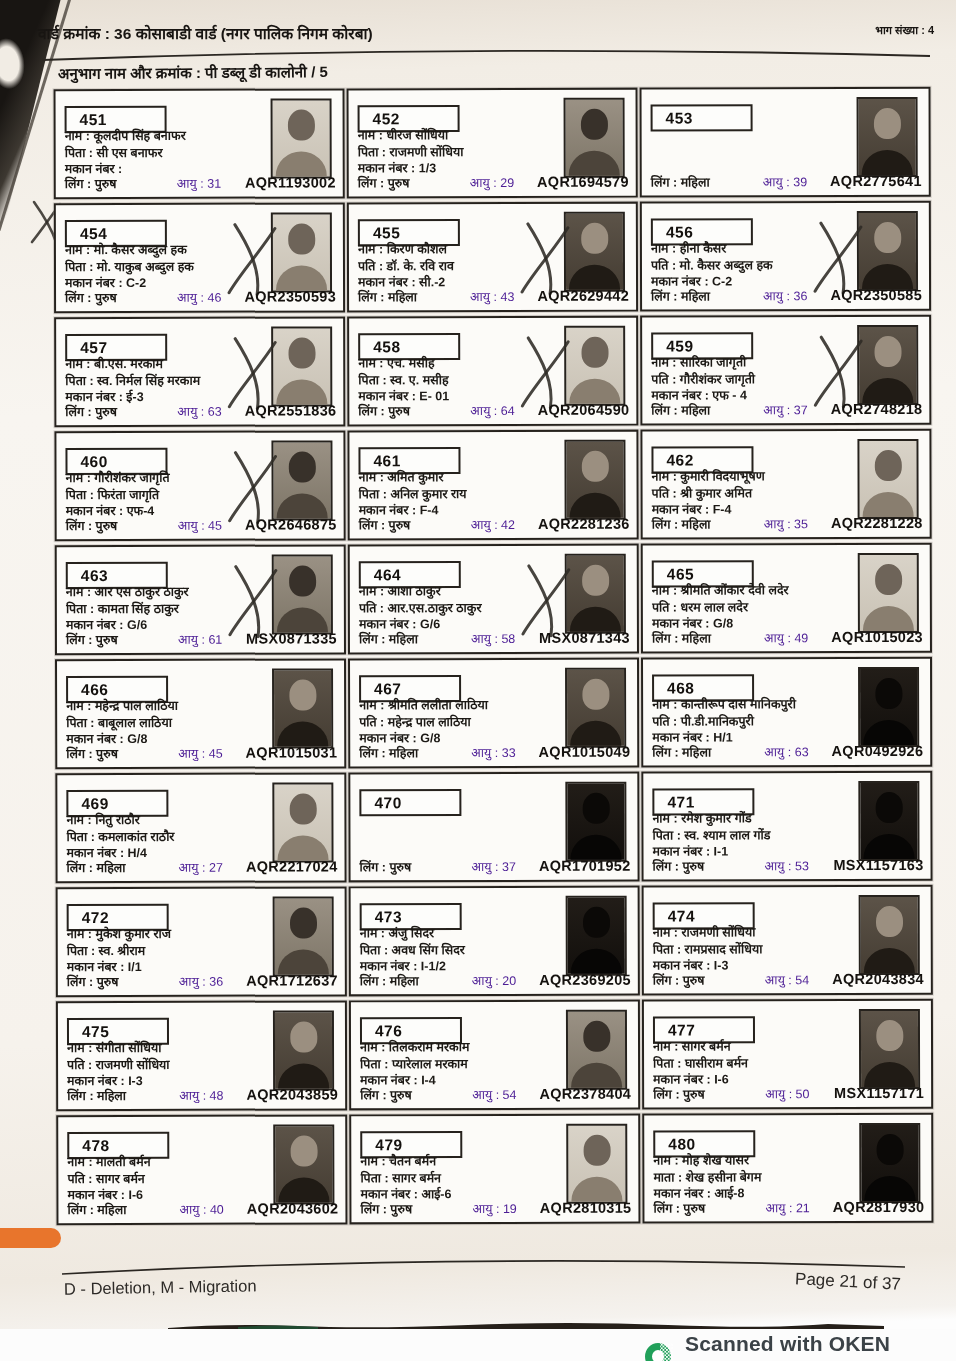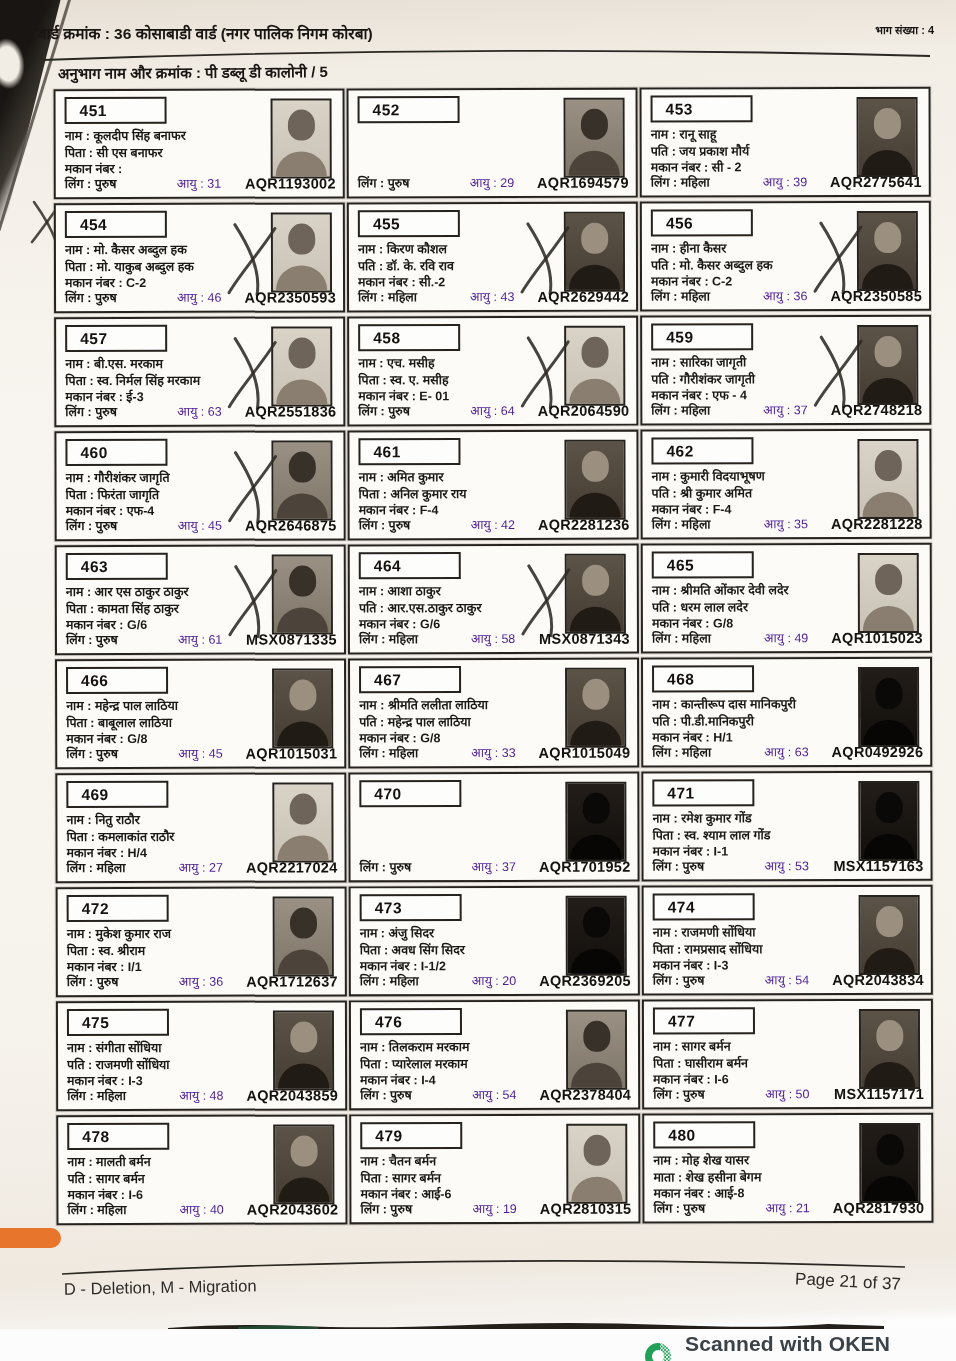--- a/index.html
+++ b/index.html
@@ -25,41 +25,41 @@
   .hdr-title { font-size:15.5px; font-weight:700; color:#181512; }
   .hdr-part  { font-size:11px; font-weight:700; color:#181512; white-space:nowrap; }
   .hdr-divider { position:absolute; top:48px; left:40px; }
   .section-line { position:absolute; top:62px; left:58px; font-size:15px; font-weight:700; color:#181512; transform:rotate(-.4deg); }
 
   
   .grid { position:absolute; top:88px; left:55px; display:grid;
     grid-template-columns:repeat(3,291px); gap:4px 2px; transform:rotate(-.15deg); }
   .card { position:relative; width:291px; height:110px; background:#fcfbf8;
     border:2px solid #26221d; box-shadow:0 0 0 1px rgba(60,50,40,.15); }
-  .serial-box { position:absolute; top:6px; left:9px; width:102px; height:27px;
+  .serial-box { position:absolute; top:15px; left:9px; width:102px; height:27px;
     border:2px solid #26221d; background:#fdfdfb; display:flex; align-items:center; }
   .serial-box span { font-size:15.5px; font-weight:700; color:#14110e; padding-left:13px; letter-spacing:.5px; }
   .photo { position:absolute; top:8px; right:11px; width:61px; height:80px;
     border:2px solid #26221d; overflow:hidden; }
   .photo::before { content:''; position:absolute; left:50%; top:12%; transform:translateX(-50%);
     width:48%; height:40%; border-radius:50% 50% 46% 46%; }
   .photo::after  { content:''; position:absolute; left:6%; right:6%; bottom:-2px; height:36%;
     border-radius:55% 55% 0 0 / 95% 95% 0 0; }
   .tone-light { background:linear-gradient(180deg,#d9d3c8,#c9c2b5); }
   .tone-light::before { background:#6e6459; } .tone-light::after { background:#897e6f; }
   .tone-mid { background:linear-gradient(180deg,#9a9184,#7e7668); }
   .tone-mid::before { background:#38312a; } .tone-mid::after { background:#4c443a; }
   .tone-dark { background:linear-gradient(180deg,#5c5348,#453d33); }
   .tone-dark::before { background:#9b8f80; } .tone-dark::after { background:#201b15; }
   .tone-black { background:linear-gradient(180deg,#221d18,#120f0c); }
   .tone-black::before { background:#0b0907; } .tone-black::after { background:#070605; }
 
   .lines { position:absolute; top:37px; left:9px; right:80px; }
   .lines div { font-size:12.5px; font-weight:700; color:#1c1915; line-height:16.5px; white-space:nowrap; overflow:hidden; }
-  .bottom-line { position:absolute; bottom:5px; left:9px; right:7px; display:flex; align-items:flex-end; }
+  .bottom-line { position:absolute; bottom:5px; left:9px; right:7px; display:flex; align-items:flex-start; }
   .gender { font-size:12.5px; font-weight:700; color:#1c1915; width:112px; }
   .age { font-size:12.5px; font-weight:400; color:#4c1d95; }
   .vid { margin-left:auto; font-size:14.5px; font-weight:700; color:#15120f; letter-spacing:.3px; }
 
   .cross { position:absolute; left:57%; top:14px; width:66px; height:82px; pointer-events:none; }
   .cross path { stroke:#2e2a24; stroke-width:3; fill:none; stroke-linecap:round; opacity:.88; }
   .margin-cross { position:absolute; top:198px; left:26px; width:40px; height:48px; }
   .margin-cross path { stroke:#2e2a24; stroke-width:2.6; fill:none; stroke-linecap:round; opacity:.85; }
 
   
@@ -120,38 +120,38 @@
       <span class="vid">AQR1193002</span>
     </div>
   </div>
 
   <div class="card">
     <div class="serial-box">
       <span>452</span>
     </div>
     <div class="photo tone-mid"></div>
 
+    <div class="lines">
+      <div>नाम : धीरज सोंधिया</div>
+      <div>पिता : राजमणी सोंधिया</div>
+      <div>मकान नंबर : 1/3</div>
+    </div>
     <div class="bottom-line">
       <span class="gender">लिंग : पुरुष</span>
       <span class="age">आयु : 29</span>
       <span class="vid">AQR1694579</span>
     </div>
   </div>
 
   <div class="card">
     <div class="serial-box">
       <span>453</span>
     </div>
     <div class="photo tone-dark"></div>
 
-    <div class="lines">
-      <div>नाम : रानू साहू</div>
-      <div>पति : जय प्रकाश मौर्य</div>
-      <div>मकान नंबर : सी - 2</div>
-    </div>
     <div class="bottom-line">
       <span class="gender">लिंग : महिला</span>
       <span class="age">आयु : 39</span>
       <span class="vid">AQR2775641</span>
     </div>
   </div>
 
   <div class="card">
     <div class="serial-box">
       <span>454</span>

